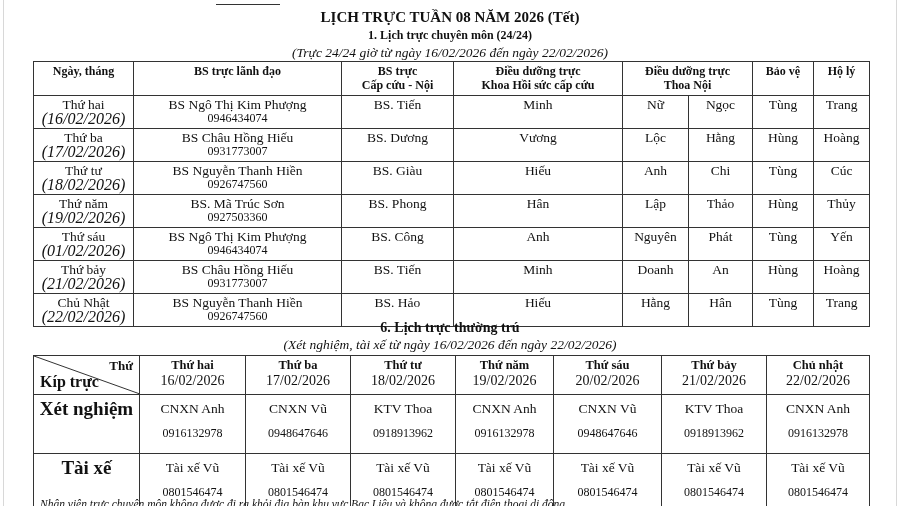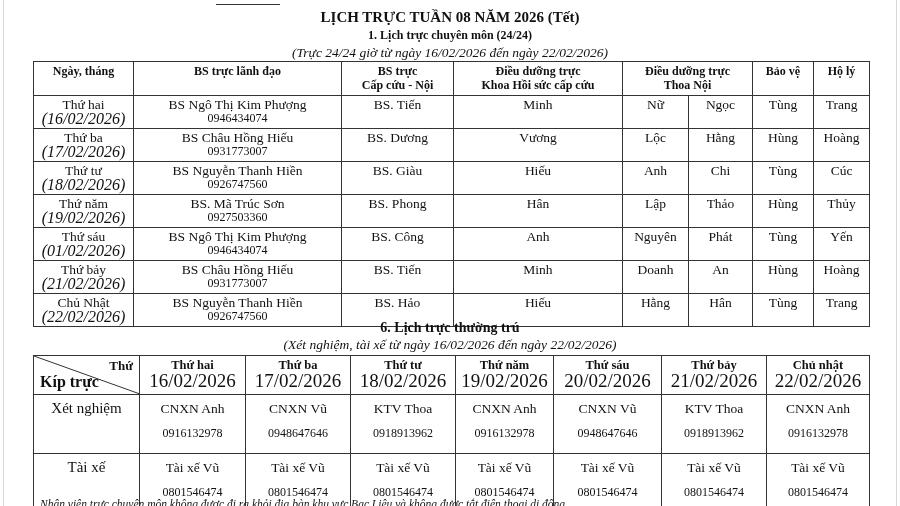--- a/index.html
+++ b/index.html
@@ -20,23 +20,23 @@
   #tbl1 { left:33px; top:61px; width:836px; }
   #tbl1 th { font-weight:bold; font-size:12px; height:31px; line-height:14px; padding-top:2px; }
   #tbl1 td { height:31px; padding-top:1px; }
   #tbl1 .day { font-size:13.5px; }
   .sub { font-size:16px; font-style:italic; line-height:13px; }
   .phone { font-size:12px; line-height:13px; }
 
   #tbl2 { left:33px; top:355px; width:836px; }
   #tbl2 .hdr td { height:36px; padding-top:2px; }
   #tbl2 .hday { font-weight:bold; font-size:12.5px; line-height:15px; }
-  #tbl2 .hdate { font-size:19px; line-height:16px; }
+  #tbl2 .hdate { font-size:14px; line-height:16px; }
   #tbl2 .row td { height:52px; padding-top:6px; }
-  #tbl2 .rowlabel { font-weight:normal; font-size:15px; }
+  #tbl2 .rowlabel { font-weight:bold; font-size:19px; }
   #tbl2 .cname { font-size:13.5px; line-height:16px; }
   #tbl2 .cphone { font-size:12px; line-height:14px; margin-top:9px; }
   .diag { position:relative; height:36px; }
   .diag svg { position:absolute; left:0; top:-2px; }
   .diag .thu { position:absolute; right:6px; top:0; font-weight:bold; font-size:13px; }
   .diag .kip { position:absolute; left:6px; top:16px; font-weight:bold; font-size:16px; }
   .footnote { position:absolute; left:40px; top:498px; font-size:11.5px; font-style:italic; white-space:nowrap; }
 </style>
 </head>
 <body>

